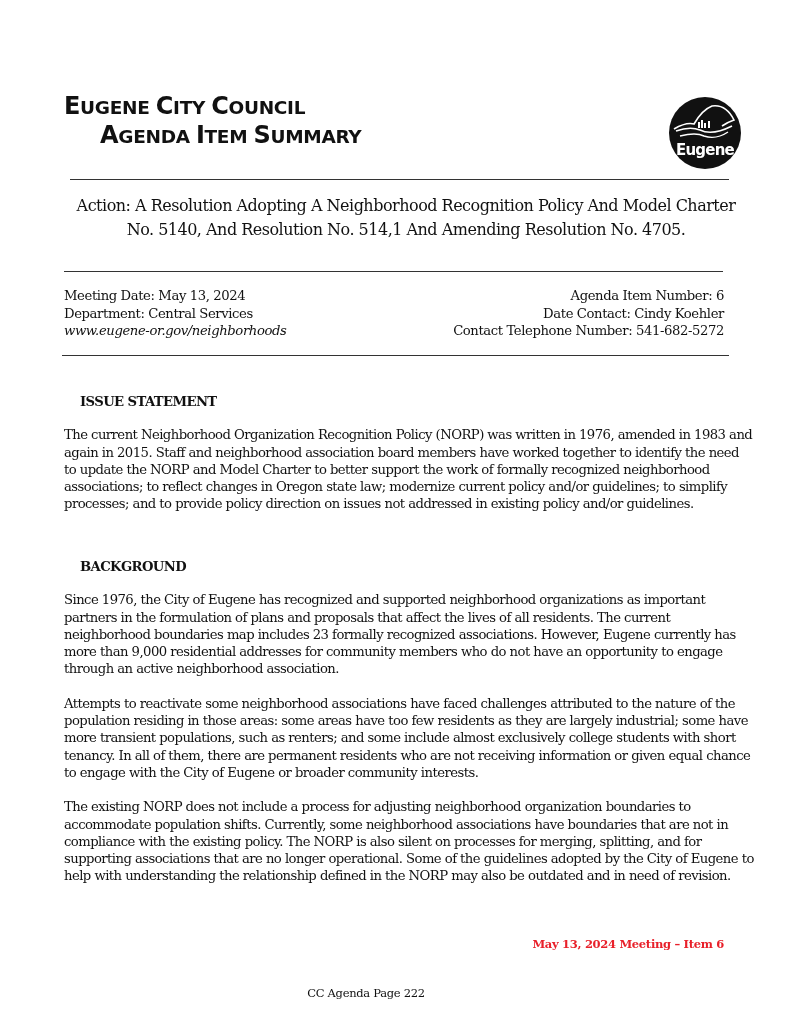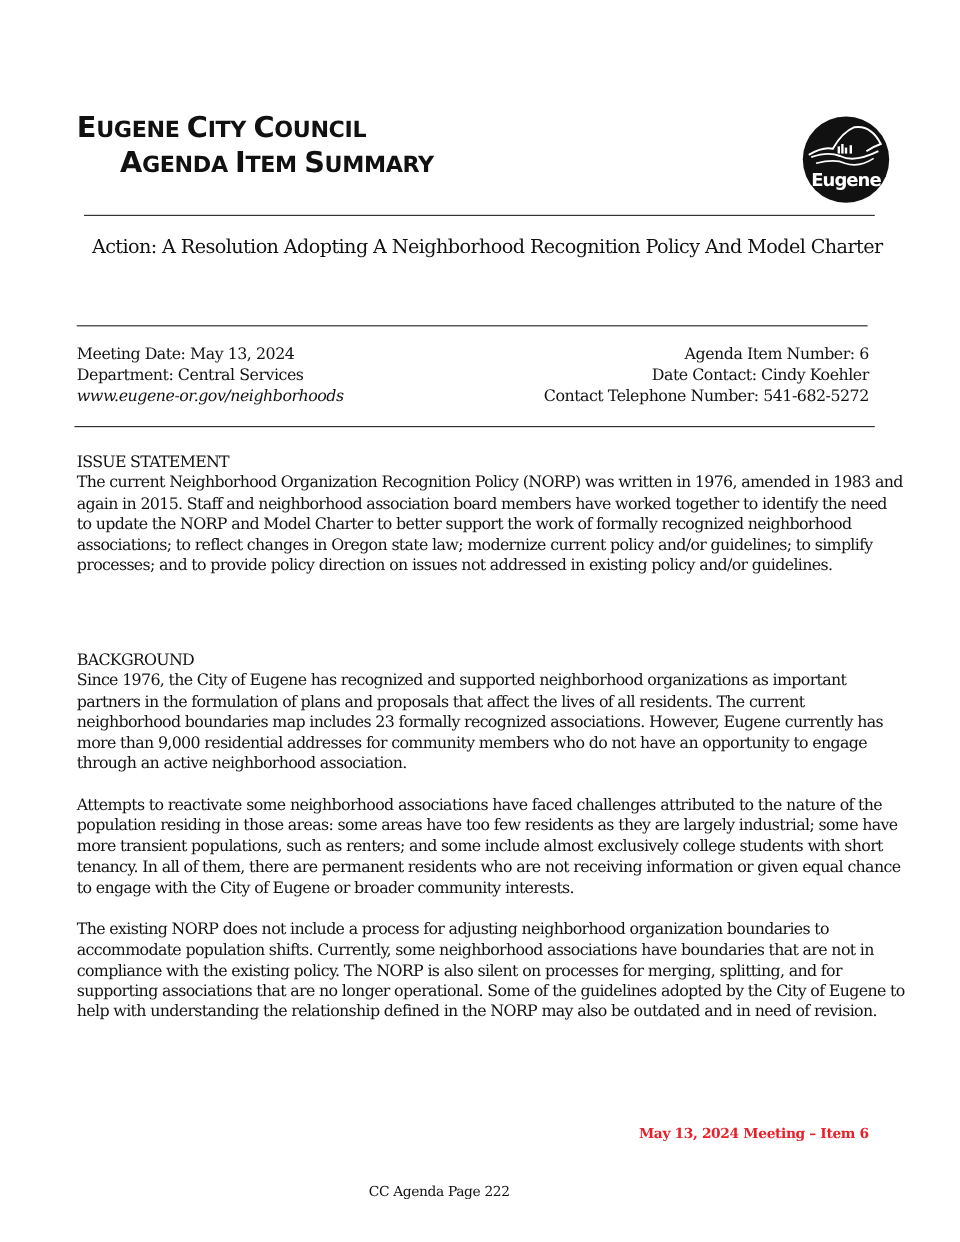--- a/index.html
+++ b/index.html
@@ -10,21 +10,21 @@
            font-size: 24px; letter-spacing: -0.3px; color: #111; white-space: nowrap; line-height: 28px; }
   .title .sc { font-size: 18.5px; }
   .rule { position: absolute; height: 0; border-top: 1.3px solid #333; }
   .action { left: 62px; width: 688px; top: 194px; text-align: center;
             font-size: 16px; line-height: 23.5px; letter-spacing: -0.5px; }
   .meta { font-size: 13.2px; line-height: 17.5px; letter-spacing: -0.4px; white-space: nowrap; }
   .meta.left { left: 64px; top: 287px; }
   .meta.right { right: 76px; top: 287px; text-align: right; }
   .meta .it { font-style: italic; }
   .section { left: 64px; width: 690px; font-size: 13.2px; line-height: 17.3px; letter-spacing: -0.55px; }
-  .section h2 { margin: 0; font-size: 13.2px; font-weight: normal; letter-spacing: -0.6px; line-height: 17.3px; }
+  .section h2 { margin: 16px; font-size: 13.2px; font-weight: bold; letter-spacing: -0.6px; line-height: 17.3px; }
   .section p { margin: 0; }
   .footer-red { right: 76px; top: 937px; font-size: 11.5px; color: #e8202a; letter-spacing: -0.3px; white-space: nowrap; font-weight: bold; }
   .page-num { left: 0; width: 732px; top: 986px; text-align: center; font-size: 11.5px; letter-spacing: -0.3px; }
   .logo { left: 668px; top: 96px; width: 74px; height: 74px; }
 </style>
 </head>
 <body>
 
 <div class="abs title" style="top:92px;">
   <span>E</span><span class="sc">UGENE </span><span>C</span><span class="sc">ITY </span><span>C</span><span class="sc">OUNCIL</span>
@@ -44,20 +44,21 @@
     <rect x="36" y="27" width="2" height="5" fill="#fff"></rect>
     <rect x="40" y="25" width="2" height="7" fill="#fff"></rect>
     <text x="37" y="59" text-anchor="middle" font-family="DejaVu Sans, sans-serif" font-size="15" font-weight="bold" fill="#fff" letter-spacing="-0.8">Eugene</text>
   </svg>
 </div>
 
 <div class="rule" style="left:70px; width:659px; top:179px;"></div>
 
 <div class="abs action">
   <div>Action: A Resolution Adopting A Neighborhood Recognition Policy And Model Charter</div>
+  <div>No. 5140, And Resolution No. 514,1 And Amending Resolution No. 4705.</div>
 </div>
 
 <div class="rule" style="left:64px; width:659px; top:271px;"></div>
 
 <div class="abs meta left">
   <div>Meeting Date:  May 13, 2024</div>
   <div>Department:  Central Services</div>
   <div class="it">www.eugene-or.gov/neighborhoods</div>
 </div>
 <div class="abs meta right">

